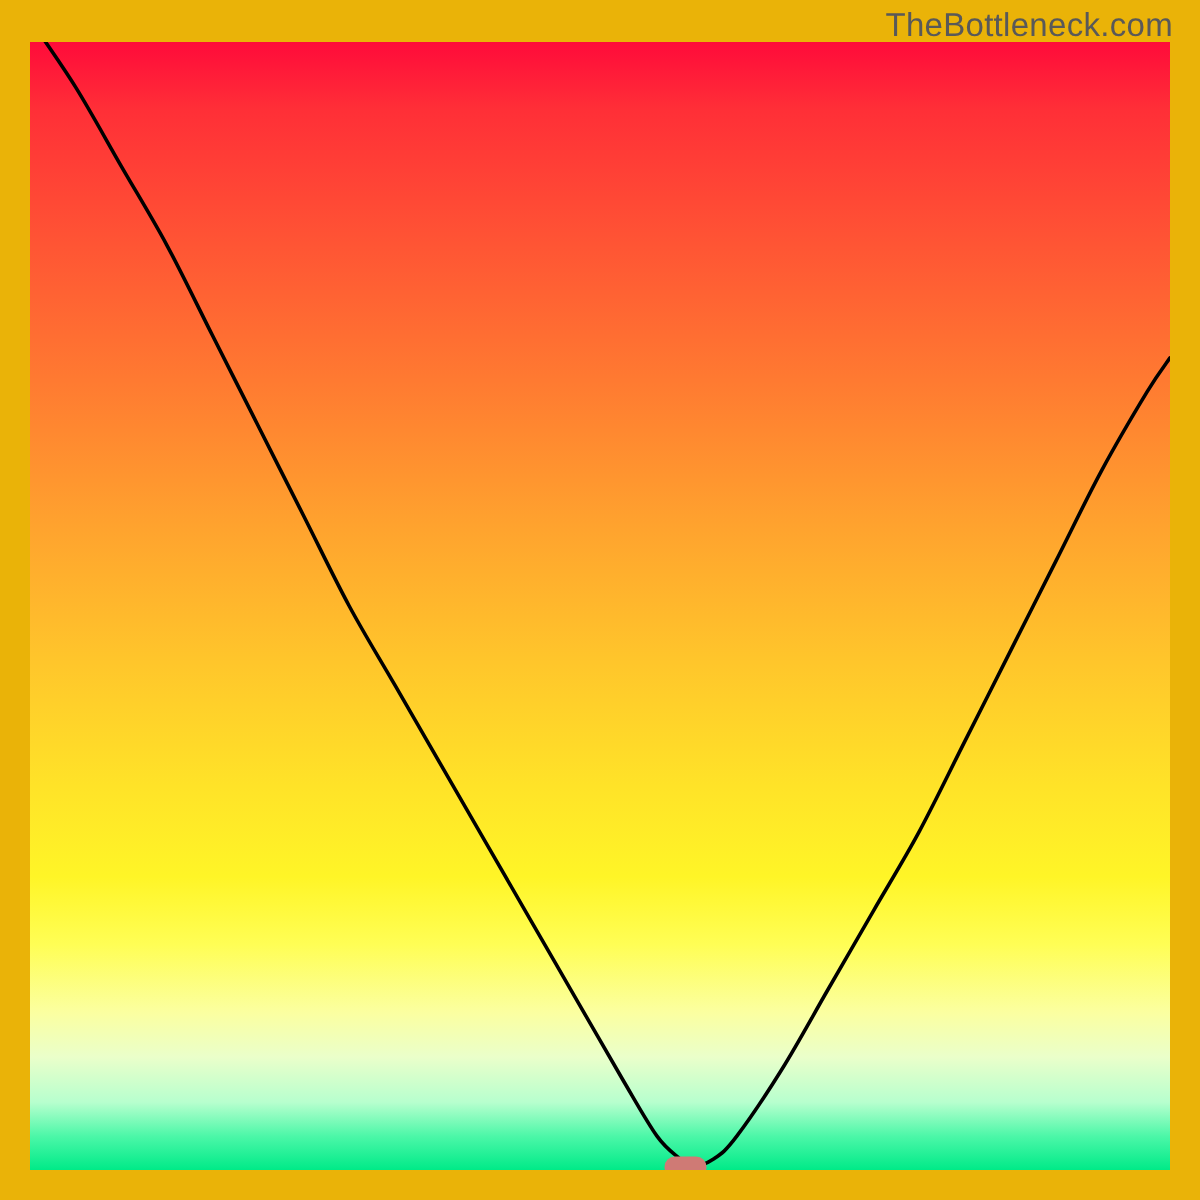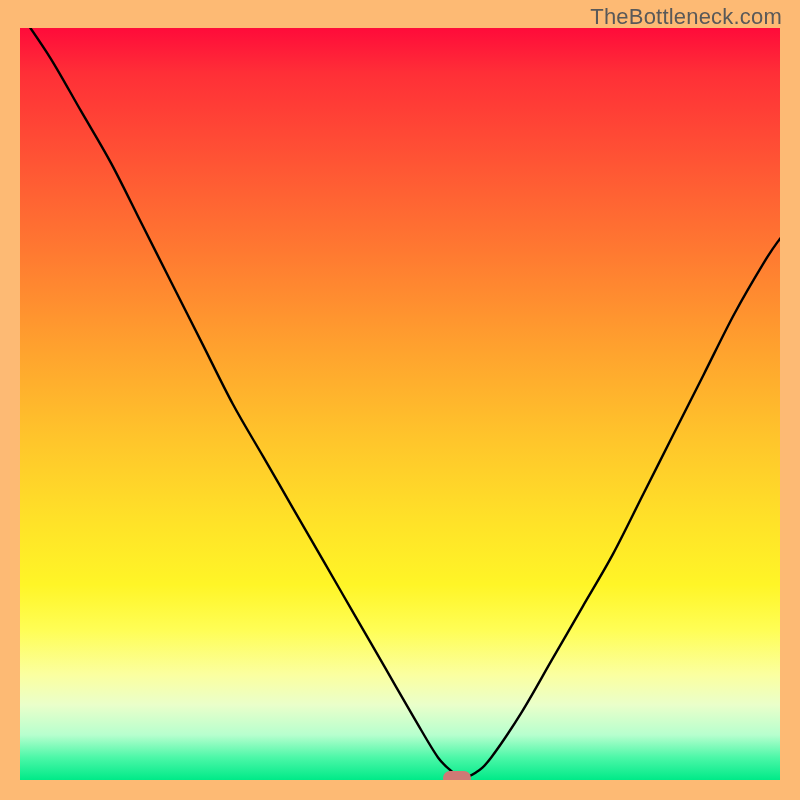--- a/index.html
+++ b/index.html
@@ -8,21 +8,21 @@
     width: 800px;
     height: 800px;
     background: #000000;
     font-family: Arial, Helvetica, sans-serif;
     overflow: hidden;
   }
   .frame {
     position: relative;
     width: 800px;
     height: 800px;
-    background: #fdba74;
+    background: #eab308;
   }
   .watermark {
     position: absolute;
     top: 4px;
     right: 18px;
     color: #595959;
     font-size: 22px;
     letter-spacing: 0.2px;
     font-weight: 400;
     z-index: 5;

